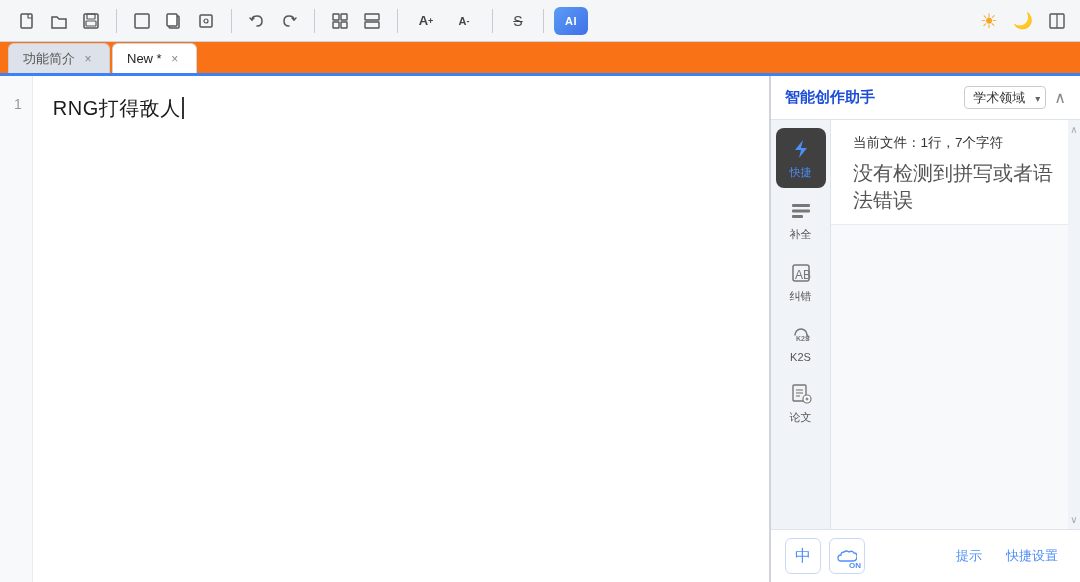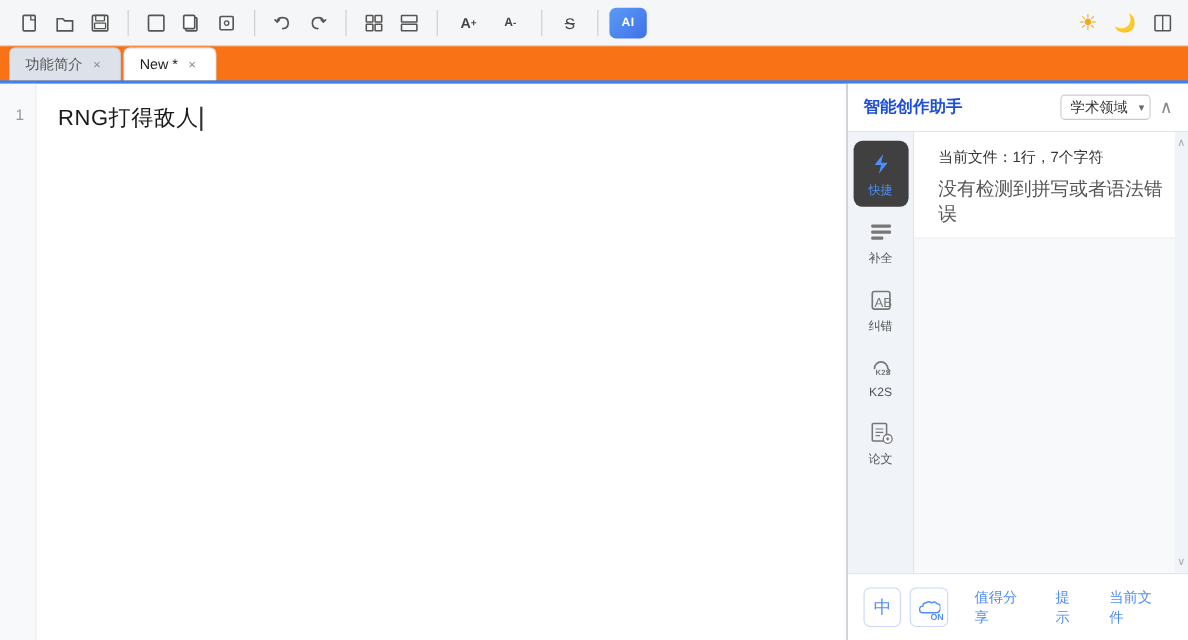--- a/index.html
+++ b/index.html
@@ -219,21 +219,21 @@
       padding: 14px 22px 10px;
       background: #fff;
       border-bottom: 1px solid #e8ebef;
     }
     .info-row {
       font-size: 13.5px;
       color: #333;
       margin-bottom: 8px;
     }
     .no-error {
-      font-size: 17px;
+      font-size: 20px;
       color: #555;
       margin-top: 2px;
     }
 
     
     .side-icons {
       width: 60px;
       background: #f0f3f7;
       display: flex;
       flex-direction: column;
@@ -544,18 +544,17 @@
       <button class="bottom-icon-btn" style="font-size:16px; color:#4f8ef7; border:1.5px solid #c8d8f8; border-radius:6px;">
         <span>中</span>
       </button>
       <button class="bottom-icon-btn" style="font-size:14px; color:#4f8ef7; border:1.5px solid #c8d8f8; border-radius:6px; position:relative;">
         <svg width="20" height="14" viewBox="0 0 20 14" fill="none">
           <path d="M4 12 Q1 12 1 9 Q1 6 4 6 Q4 3 7 3 Q9 1 12 3 Q15 1 17 4 Q20 4 20 7 Q20 12 16 12Z" stroke="#4f8ef7" stroke-width="1.3" fill="none"></path>
         </svg>
         <span style="font-size:8px; position:absolute; bottom:3px; right:3px; color:#4f8ef7; font-weight:bold;">ON</span>
       </button>
       <div style="flex:1;"></div>
-      <span class="bottom-text-btn">值得分享</span>
       <span class="bottom-text-btn">提示</span>
-      <span class="bottom-text-btn">当前文件</span>
+      <span class="bottom-text-btn">快捷设置</span>
     </div>
   </div>
 </div>
 
 </body></html>

